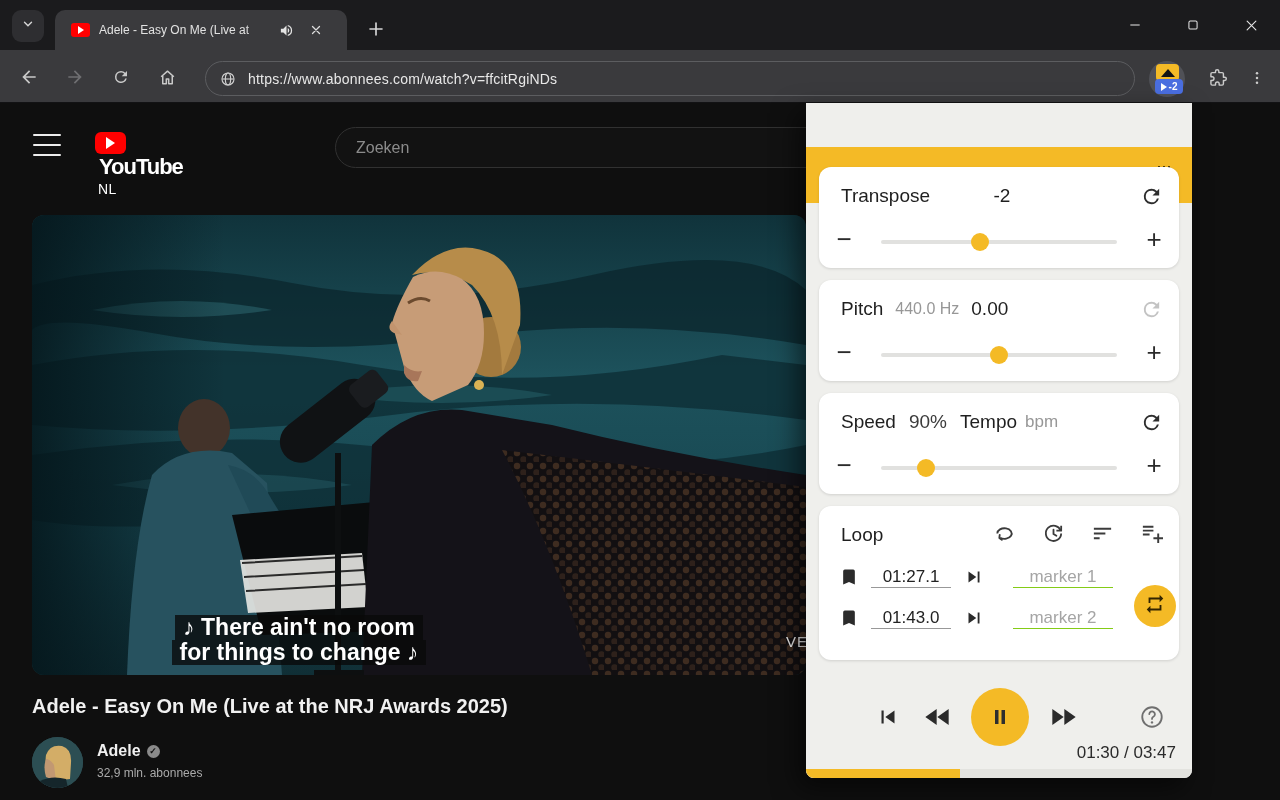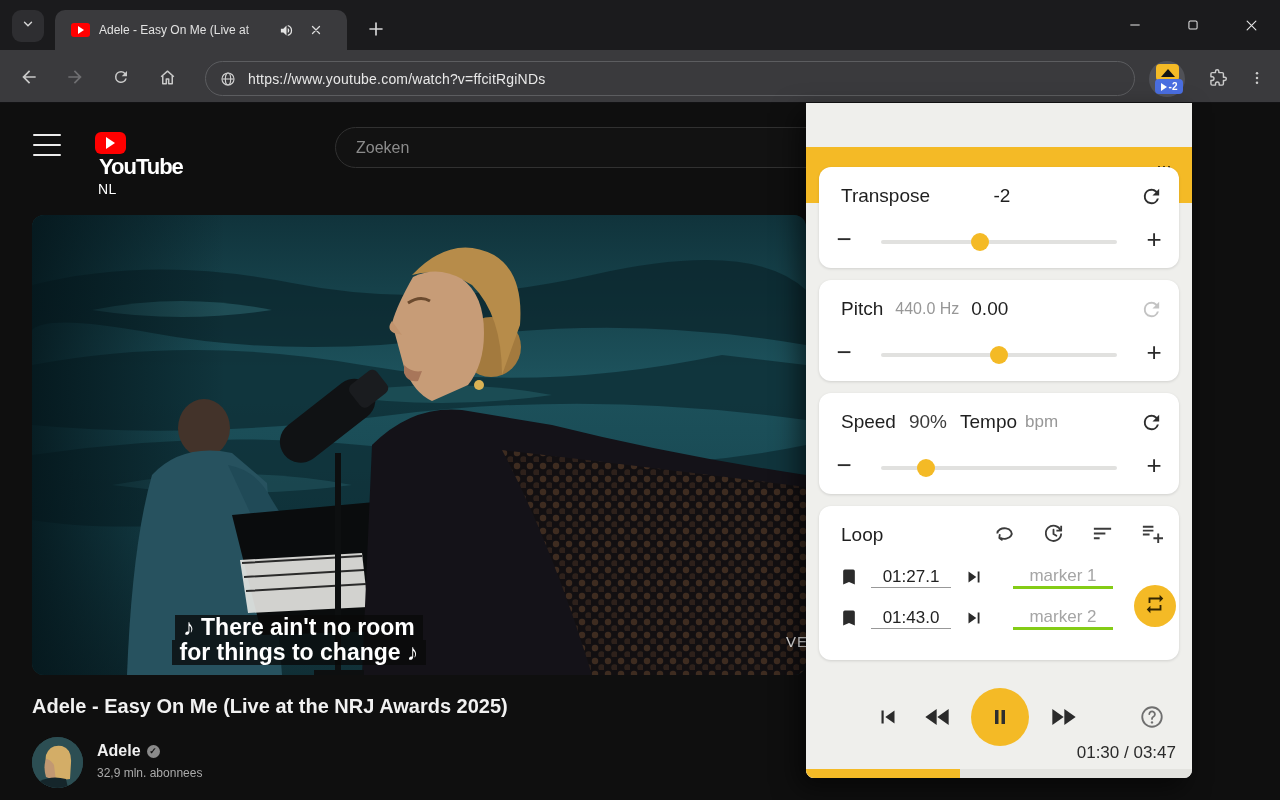--- a/index.html
+++ b/index.html
@@ -86,21 +86,21 @@
   .track { position:absolute; left:62px; right:62px; top:21px; height:4px; background:#e1e1df; border-radius:2px; }
   .thumb { position:absolute; top:-7px; width:18px; height:18px; border-radius:50%; background:var(--accent,#F4BA26); transform:translateX(-50%); }
 
   
   .loop-icons { display:flex; margin-left:auto; gap:26px; color:#3b3b3b; }
   .marker-row { position:absolute; left:0; right:0; height:34px; display:flex; align-items:center; }
   .mr1 { top:54px; } .mr2 { top:95px; }
   .bm-icon { margin-left:20px; color:#2b2b2b; display:flex; }
   .time-input { margin-left:12px; width:80px; border:none; outline:none; border-bottom:1px solid #989898; background:transparent; font-size:17px; color:#222; text-align:center; font-family:"Liberation Sans",sans-serif; }
   .goto-btn { margin-left:12px; color:#2b2b2b; display:flex; }
-  .name-input { margin-left:28px; width:100px; border:none; outline:none; border-bottom:3px solid #84cc16; background:transparent; font-size:17px; color:#444; text-align:center; font-family:"Liberation Sans",sans-serif; }
+  .name-input { margin-left:28px; width:100px; border:none; outline:none; border-bottom:1px solid #84cc16; background:transparent; font-size:17px; color:#444; text-align:center; font-family:"Liberation Sans",sans-serif; }
   .name-input::placeholder { color:#a5a5a5; }
   .loop-toggle { position:absolute; left:328px; top:482px; width:42px; height:42px; border-radius:50%; background:var(--accent,#F4BA26); display:flex; align-items:center; justify-content:center; color:#332501; }
 
   
   .pb-btn { position:absolute; display:flex; align-items:center; justify-content:center; color:#2b2b2b; }
   .pb-skipprev { left:66px; top:598px; width:32px; height:32px; }
   .pb-rewind  { left:114px; top:596px; width:36px; height:36px; }
   .pb-pause   { left:165px; top:585px; width:58px; height:58px; border-radius:50%; background:var(--accent,#F4BA26); color:#2e2e2e; }
   .pb-ffwd    { left:239px; top:596px; width:36px; height:36px; }
   .pb-help    { left:332px; top:600px; width:28px; height:28px; color:#6f6f6f; }
@@ -184,21 +184,21 @@
       </svg>
   </div>
   <div class="omnibox">
     <span class="omni-globe">
       <svg width="16" height="16" viewBox="0 0 24 24" fill="none" stroke="currentColor" stroke-width="1.7">
           <circle cx="12" cy="12" r="9"></circle>
           <ellipse cx="12" cy="12" rx="4" ry="9"></ellipse>
           <path d="M3.5 12h17"></path>
         </svg>
     </span>
-    <span class="omni-url">https://www.youtube.com/watch?v=ffcitRgiNDs</span>
+    <span class="omni-url">https://www.abonnees.com/watch?v=ffcitRgiNDs</span>
   </div>
   <div class="ext-circle"></div>
   <div class="ext-icon">
       <span class="tri-up"></span>
     </div>
   <div class="ext-badge">
     <span class="mini-play"></span>
     <span>-2</span>
   </div>
   <div class="puzzle-btn">

